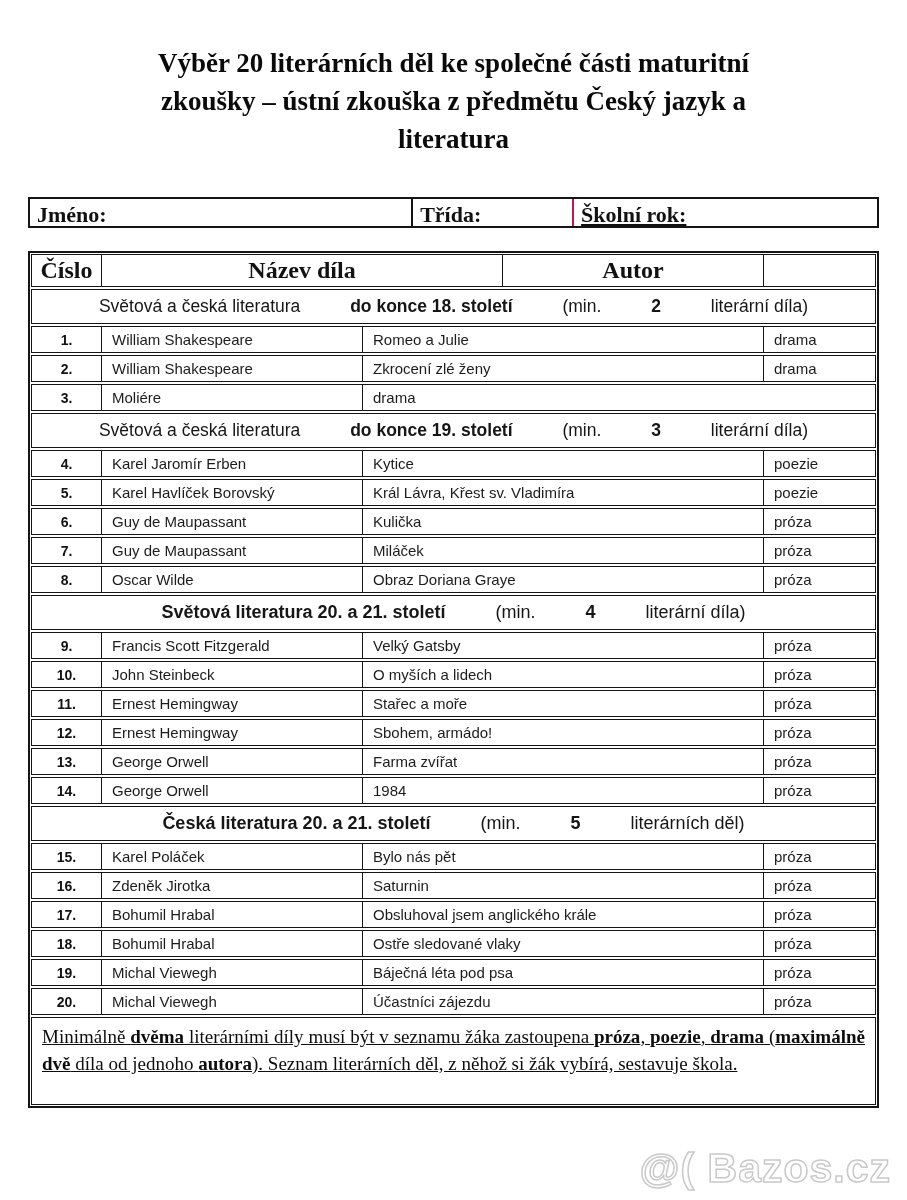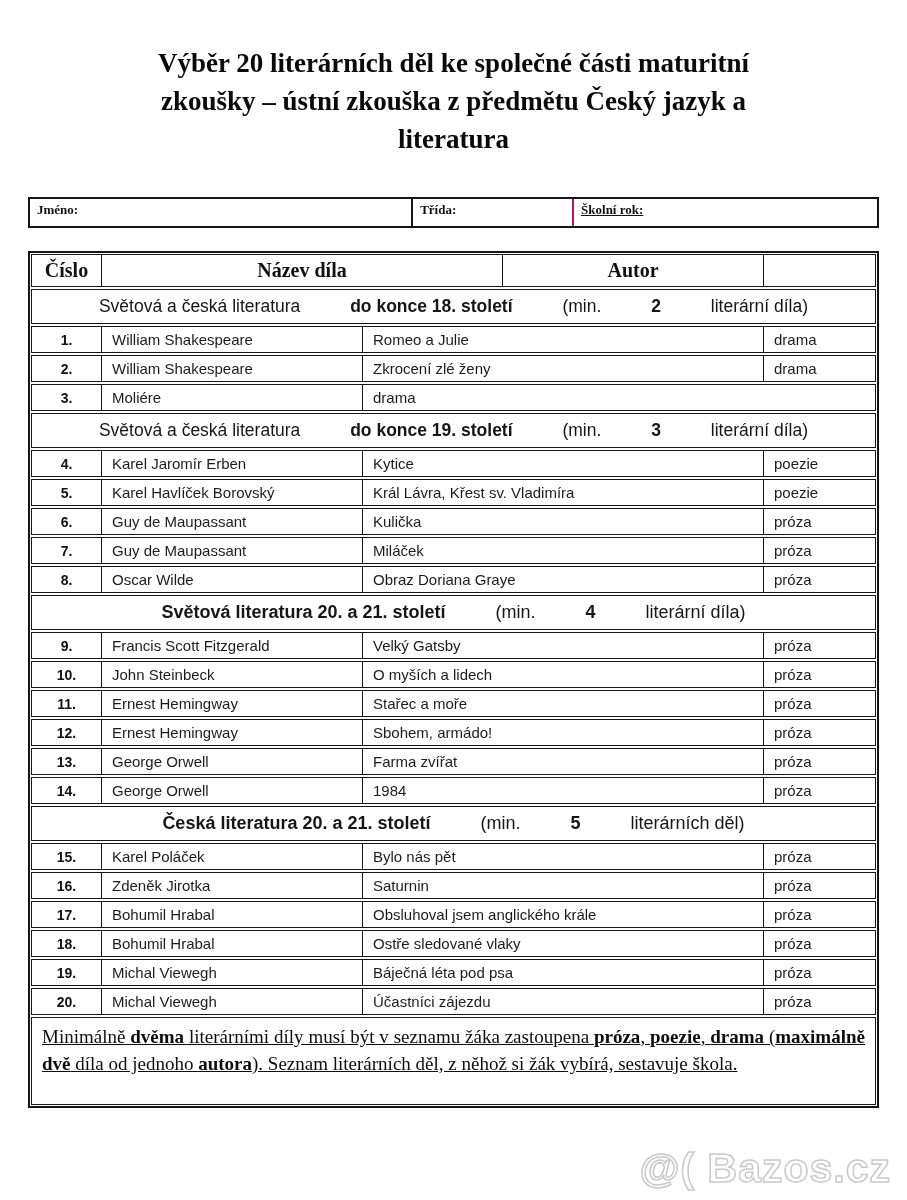--- a/index.html
+++ b/index.html
@@ -11,40 +11,40 @@
   }
   .title {
     max-width:680px; margin:44px auto 0; text-align:center;
     font-family:"Liberation Serif", serif; font-weight:bold;
     font-size:27px; line-height:38px; color:#0a0a0a;
   }
   
   .info-box {
     margin:39px 28px 0; height:31px; border:2.5px solid #151515;
     display:flex; background:#fff;
-    font-family:"Liberation Serif", serif; font-weight:bold; font-size:13px;
+    font-family:"Liberation Serif", serif; font-weight:bold; font-size:22px;
   }
   .info-cell { padding:3px 0 0 7px; overflow:hidden; white-space:nowrap; }
   .info-cell.f1 { width:45%; }
   .info-cell.f2 { width:19%; border-left:2px solid #151515; }
   .info-cell.f3 { flex:1; border-left:2px solid #be185d;text-decoration:underline; }
 
   
   .tbl {
     margin:23px 28px 0; border:2.5px solid #151515; padding:1px;
     display:flex; flex-direction:column; gap:2px; background:#fff;
   }
   .row { display:flex; border:1.3px solid #151515; background:#fff; }
   .cell { overflow:hidden; white-space:nowrap; }
   .c1 { width:69px; }
   .c2 { width:261px; border-left:1.5px solid #151515; }
   .c3 { flex:1;      border-left:1.5px solid #151515; }
   .c4 { width:112px; border-left:1.5px solid #151515; }
 
-  .row.head { height:33px; font-family:"Liberation Serif", serif; font-weight:bold; font-size:20px; }
+  .row.head { height:33px; font-family:"Liberation Serif", serif; font-weight:bold; font-size:24px; }
   .row.head .cell { display:flex; align-items:center; justify-content:center; }
 
   .row.section {
     height:35px; align-items:center; justify-content:center;
     font-size:17.5px; color:#161616;gap:45px;
   }
   .row.section span, .row.section b { white-space:pre; }
   .row.section.bold-lead { font-size:18px; }
 
   .row.data { height:27px; font-size:15px; color:#1c1c1c; }

